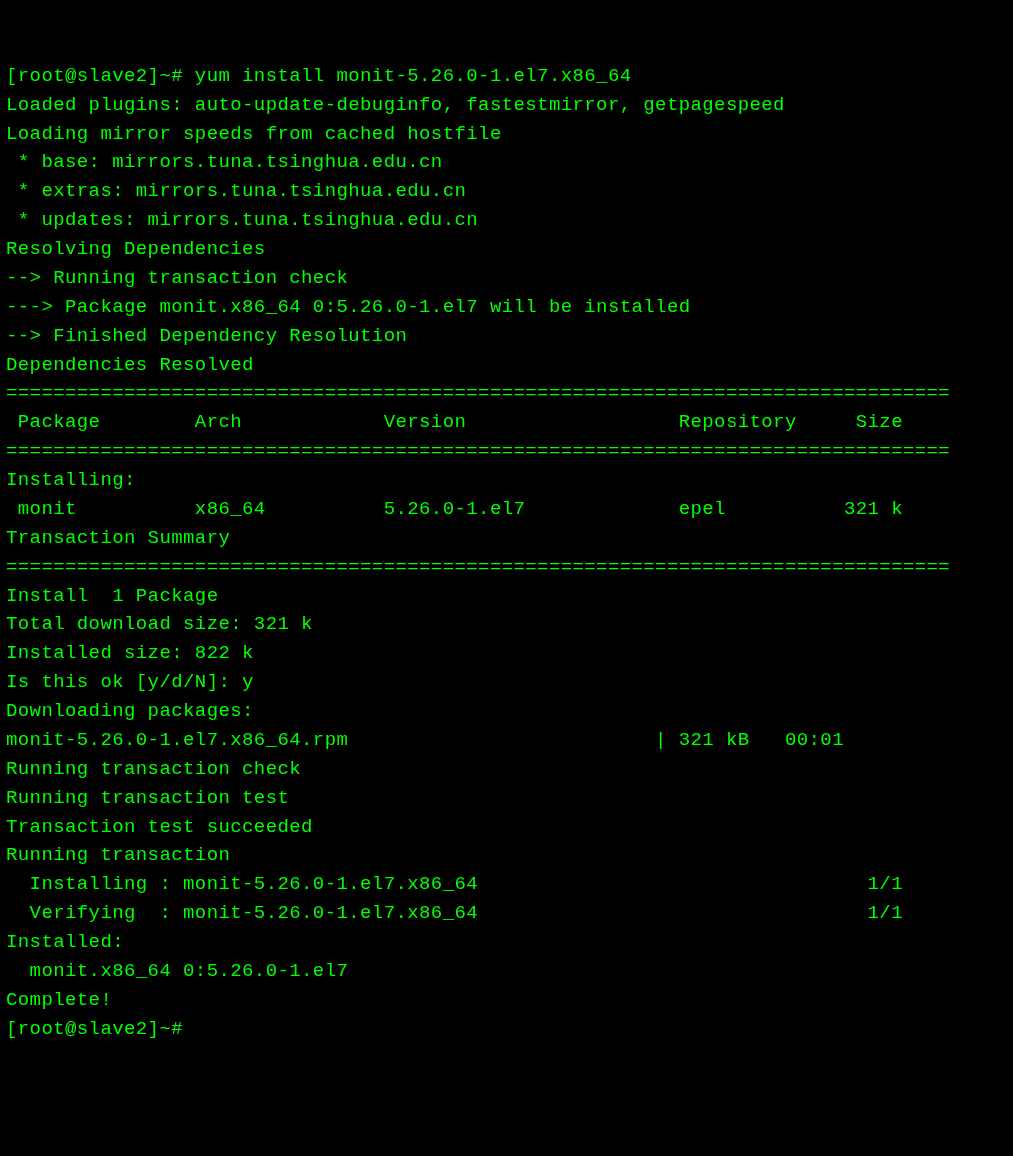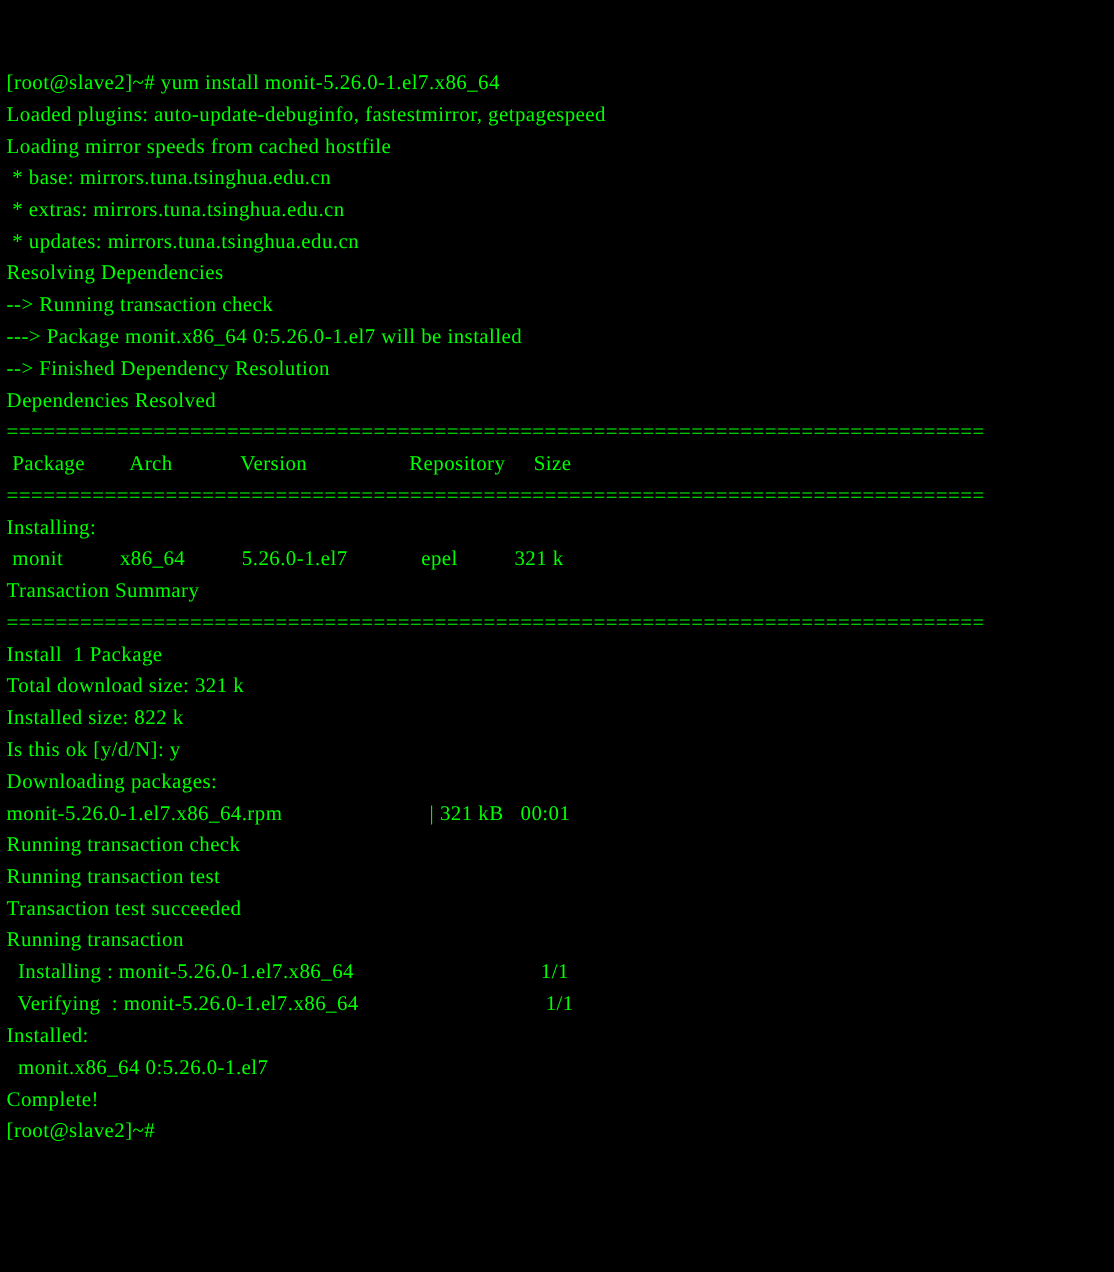--- a/index.html
+++ b/index.html
@@ -9,19 +9,19 @@
       font-family: 'Courier New', Consolas, monospace;
       font-size: 19px;
       line-height: 1.52;
       padding: 4px 6px;
       white-space: pre;
       width: 1013px;
       height: 1156px;
       overflow: hidden;
       letter-spacing: 0.4px;
     }
-    .line { display: block; font-family: Liberation Serif, serif; }
+    .line { display: block; }
   </style>
 </head>
 <body>
 
 <div><span class="line">[root@slave2]~# yum install monit-5.26.0-1.el7.x86_64</span><span class="line">Loaded plugins: auto-update-debuginfo, fastestmirror, getpagespeed</span><span class="line">Loading mirror speeds from cached hostfile</span><span class="line"> * base: mirrors.tuna.tsinghua.edu.cn</span><span class="line"> * extras: mirrors.tuna.tsinghua.edu.cn</span><span class="line"> * updates: mirrors.tuna.tsinghua.edu.cn</span><span class="line">Resolving Dependencies</span><span class="line">--&gt; Running transaction check</span><span class="line">---&gt; Package monit.x86_64 0:5.26.0-1.el7 will be installed</span><span class="line">--&gt; Finished Dependency Resolution</span><span class="line"></span><span class="line">Dependencies Resolved</span><span class="line"></span><span class="line">================================================================================</span><span class="line"> Package        Arch            Version                  Repository     Size</span><span class="line">================================================================================</span><span class="line">Installing:</span><span class="line"> monit          x86_64          5.26.0-1.el7             epel          321 k</span><span class="line"></span><span class="line">Transaction Summary</span><span class="line">================================================================================</span><span class="line">Install  1 Package</span><span class="line"></span><span class="line">Total download size: 321 k</span><span class="line">Installed size: 822 k</span><span class="line">Is this ok [y/d/N]: y</span><span class="line">Downloading packages:</span><span class="line">monit-5.26.0-1.el7.x86_64.rpm                          | 321 kB   00:01</span><span class="line">Running transaction check</span><span class="line">Running transaction test</span><span class="line">Transaction test succeeded</span><span class="line">Running transaction</span><span class="line">  Installing : monit-5.26.0-1.el7.x86_64                                 1/1</span><span class="line">  Verifying  : monit-5.26.0-1.el7.x86_64                                 1/1</span><span class="line"></span><span class="line">Installed:</span><span class="line">  monit.x86_64 0:5.26.0-1.el7</span><span class="line"></span><span class="line">Complete!</span><span class="line">[root@slave2]~#</span></div>
 
 
 </body></html>

